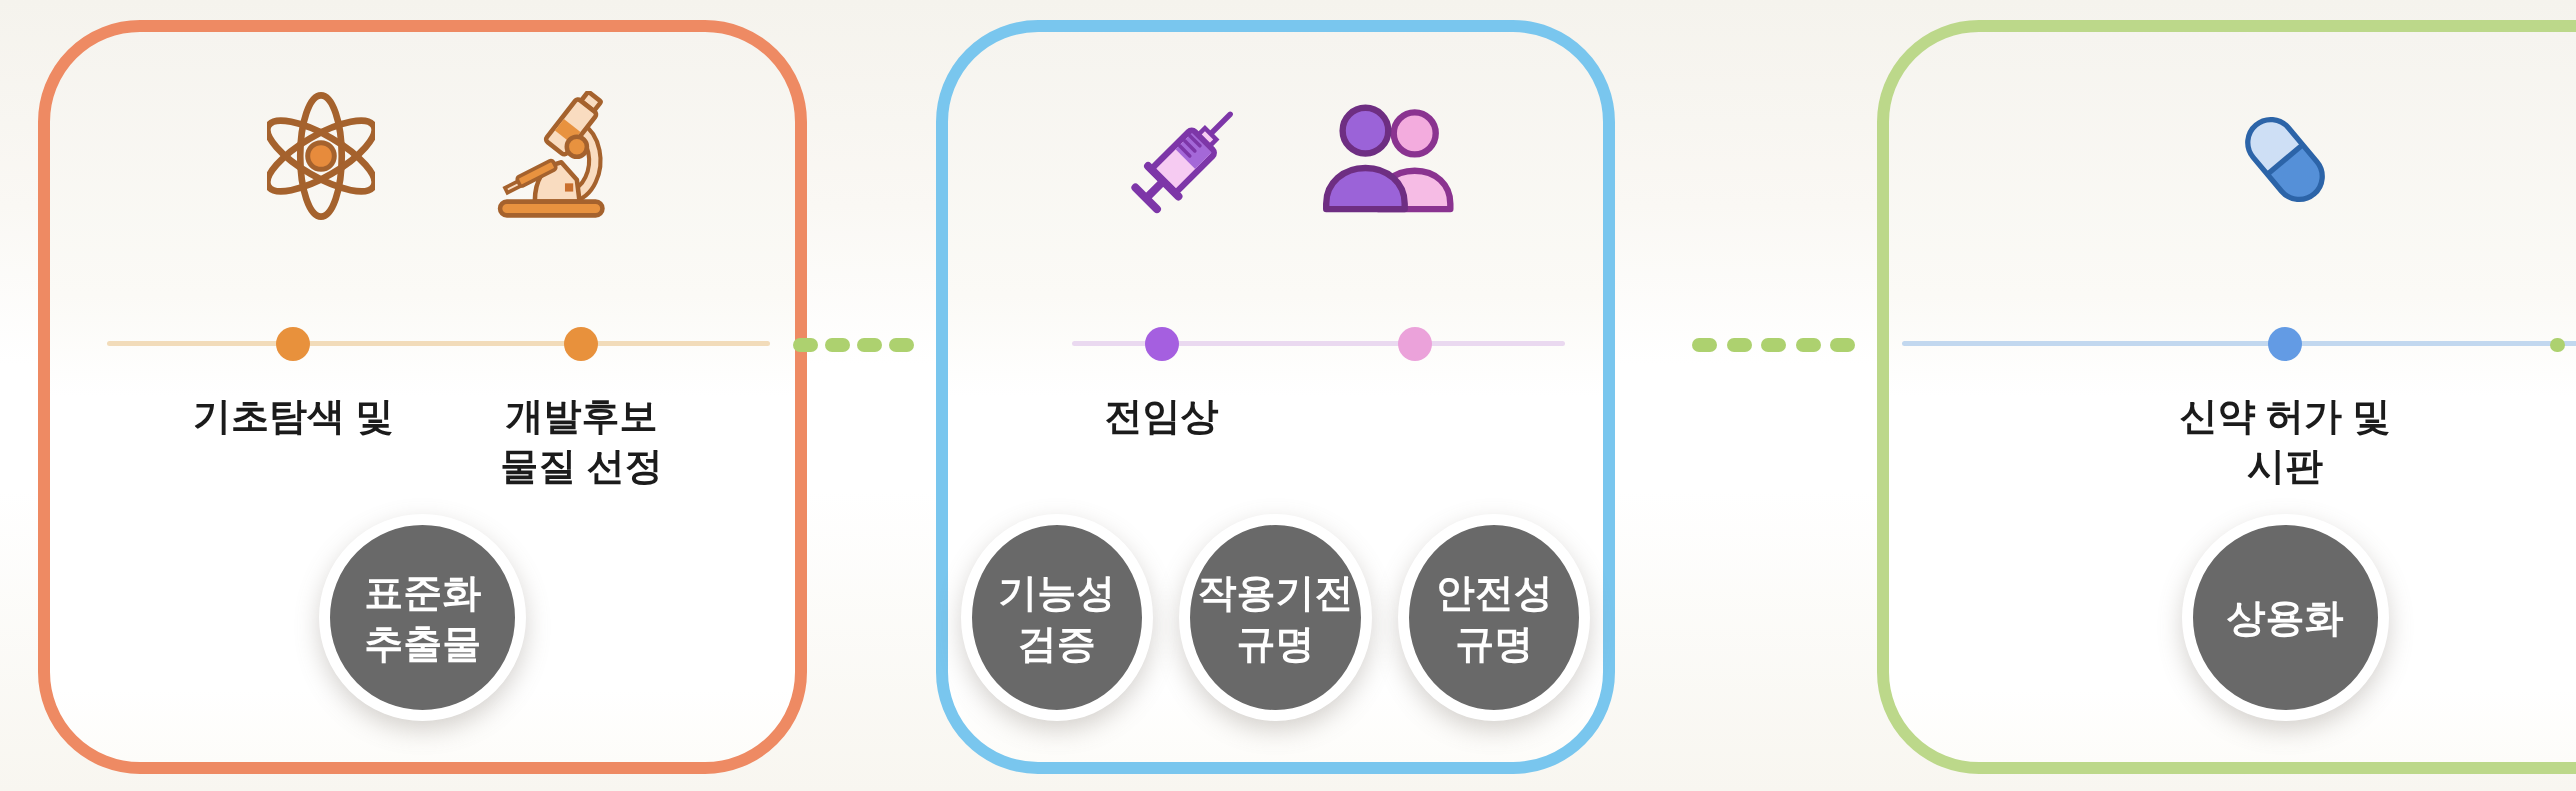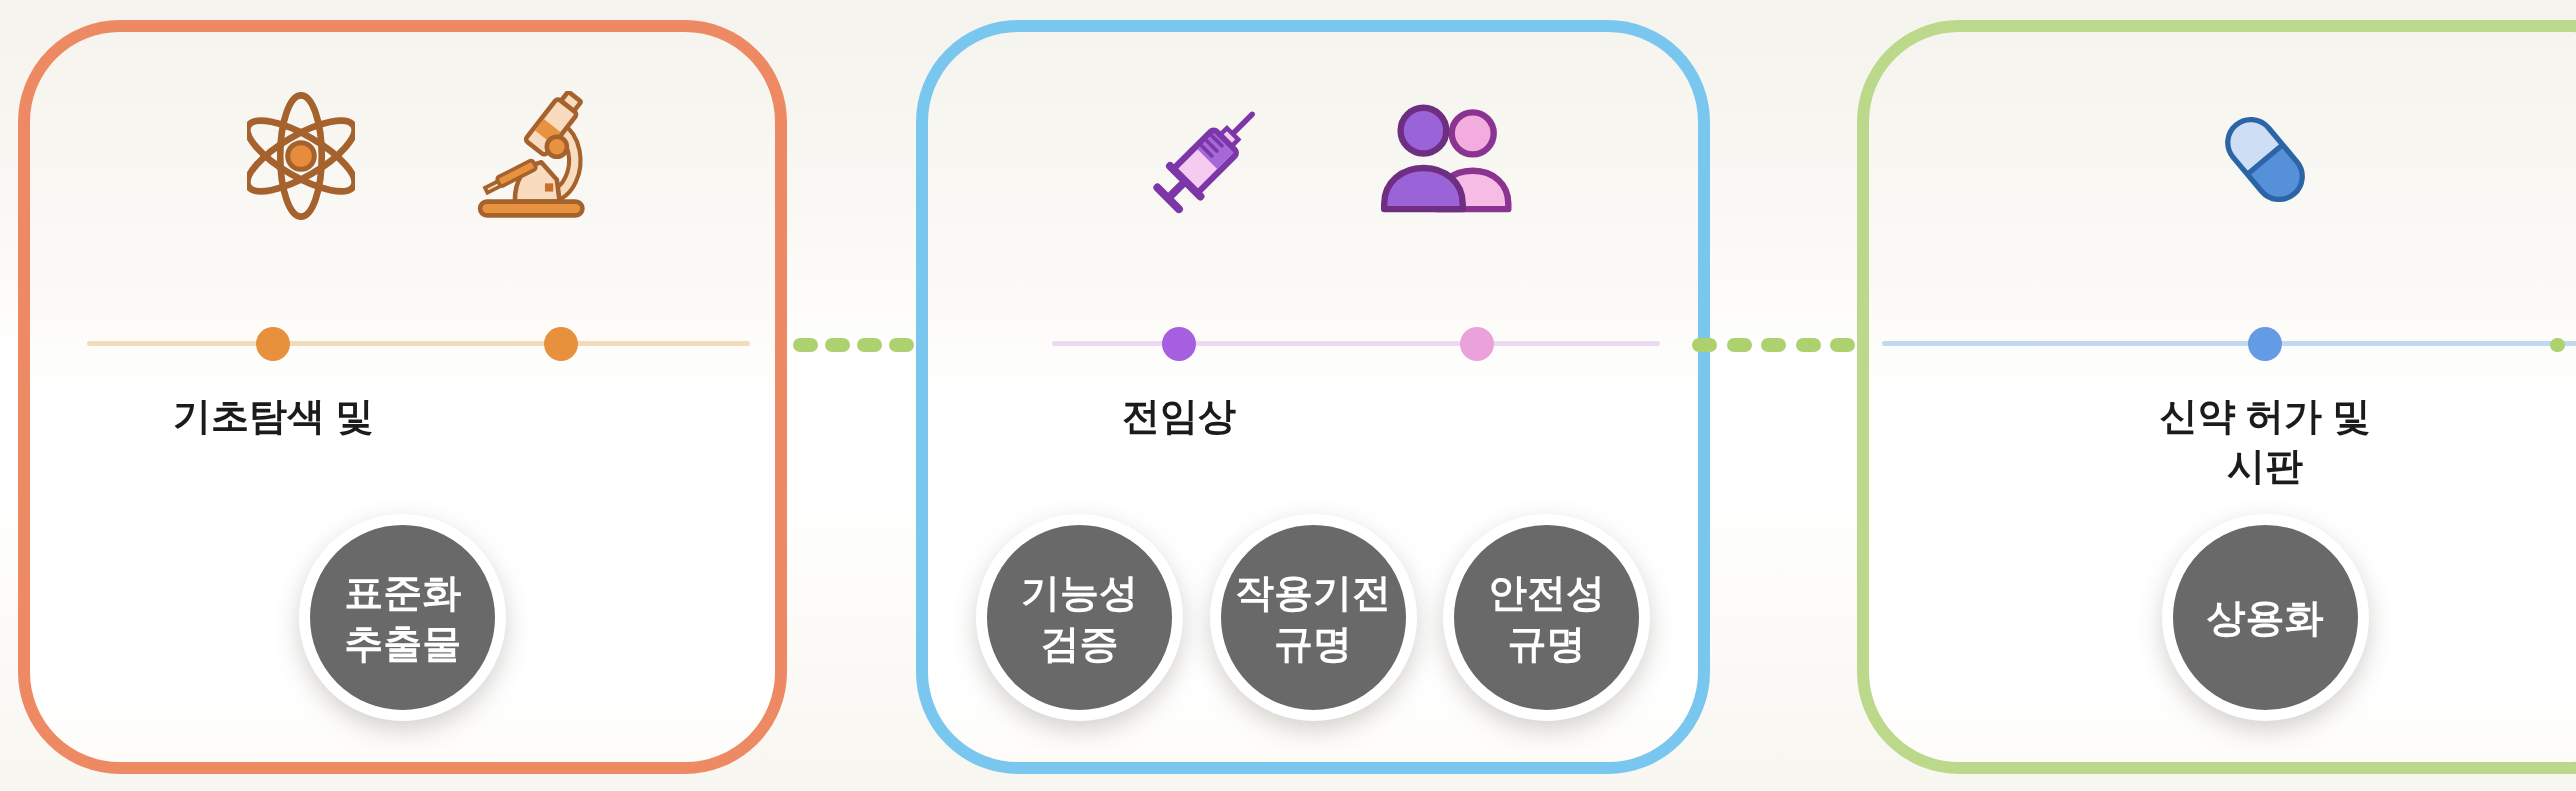--- a/index.html
+++ b/index.html
@@ -5,23 +5,24 @@
   html,body{margin:0;padding:0;}
   body{
     width:2576px;height:791px;position:relative;overflow:hidden;
     font-family:"Liberation Sans","DejaVu Sans",sans-serif;
     background:linear-gradient(180deg,#f5f3ed 0%,#faf8f4 26%,#ffffff 46%,#ffffff 62%,#f8f6f0 100%);
   }
   .panel{
     position:absolute;top:20px;height:754px;box-sizing:border-box;
     border:12.8px solid var(--border-color,#ccc);border-radius:102px;
     background:linear-gradient(180deg,#f6f4ef 0%,#fbfaf6 36%,#ffffff 50%,#ffffff 90%,#fdfcf9 100%);
+    margin-left:20px;
   }
   .p0{left:18.3px;width:769px;}
-  .p1{left:916px;width:794px;}
+  .p1{left:916px;width:679px;}
   .p2{left:1857px;width:816px;}
 
   .icon{position:absolute;transform:translateX(-50%);}
   .icon svg{display:block;}
   .x-icon-a{left:36.4%;}   
   .x-icon-b{left:67.6%;}   
   .x-col-a{left:32.6%;}    
   .x-col-b{left:71.3%;}    
   .x-center{left:50%;}
 
@@ -90,20 +91,24 @@
       <rect x="14" y="121" width="112" height="15" rx="7.5" fill="#E8923F" stroke="#A5622D" stroke-width="5"></rect>
     </svg>
   </div>
 
   <div class="tline"></div>
   <span class="t-dot x-col-a" style="background: rgb(232, 145, 60);"></span>
   <span class="t-dot x-col-b" style="background: rgb(232, 145, 60);"></span>
 
   <div class="col-label x-col-a">
     <span>기초탐색 및</span>
+  </div>
+  <div class="col-label x-col-b">
+    <span>개발후보</span>
+    <span>물질 선정</span>
   </div>
 
   <div class="bubbles">
     <div class="bubble">
       <span>표준화</span>
         <span>추출물</span>
     </div>
   </div>
 </section>
 

